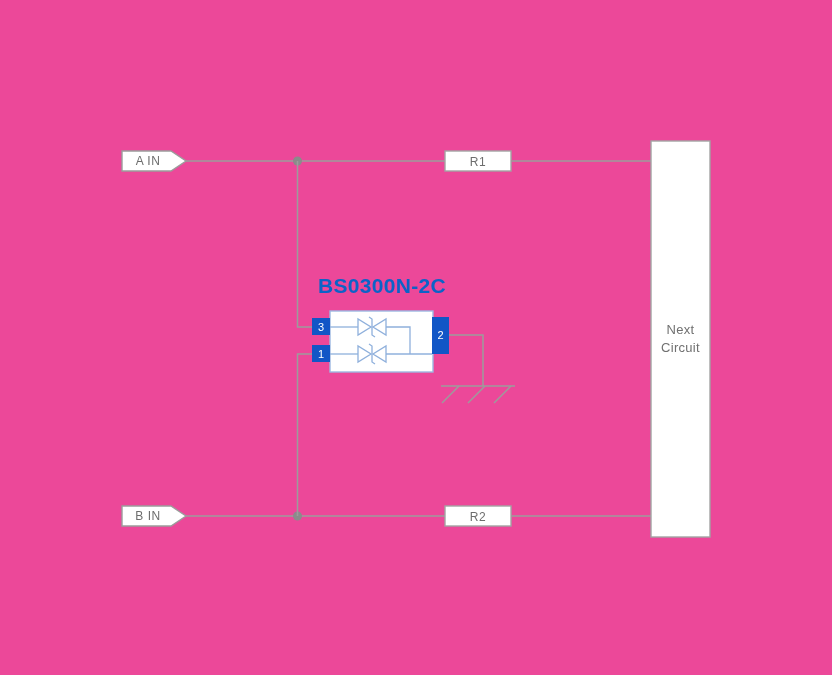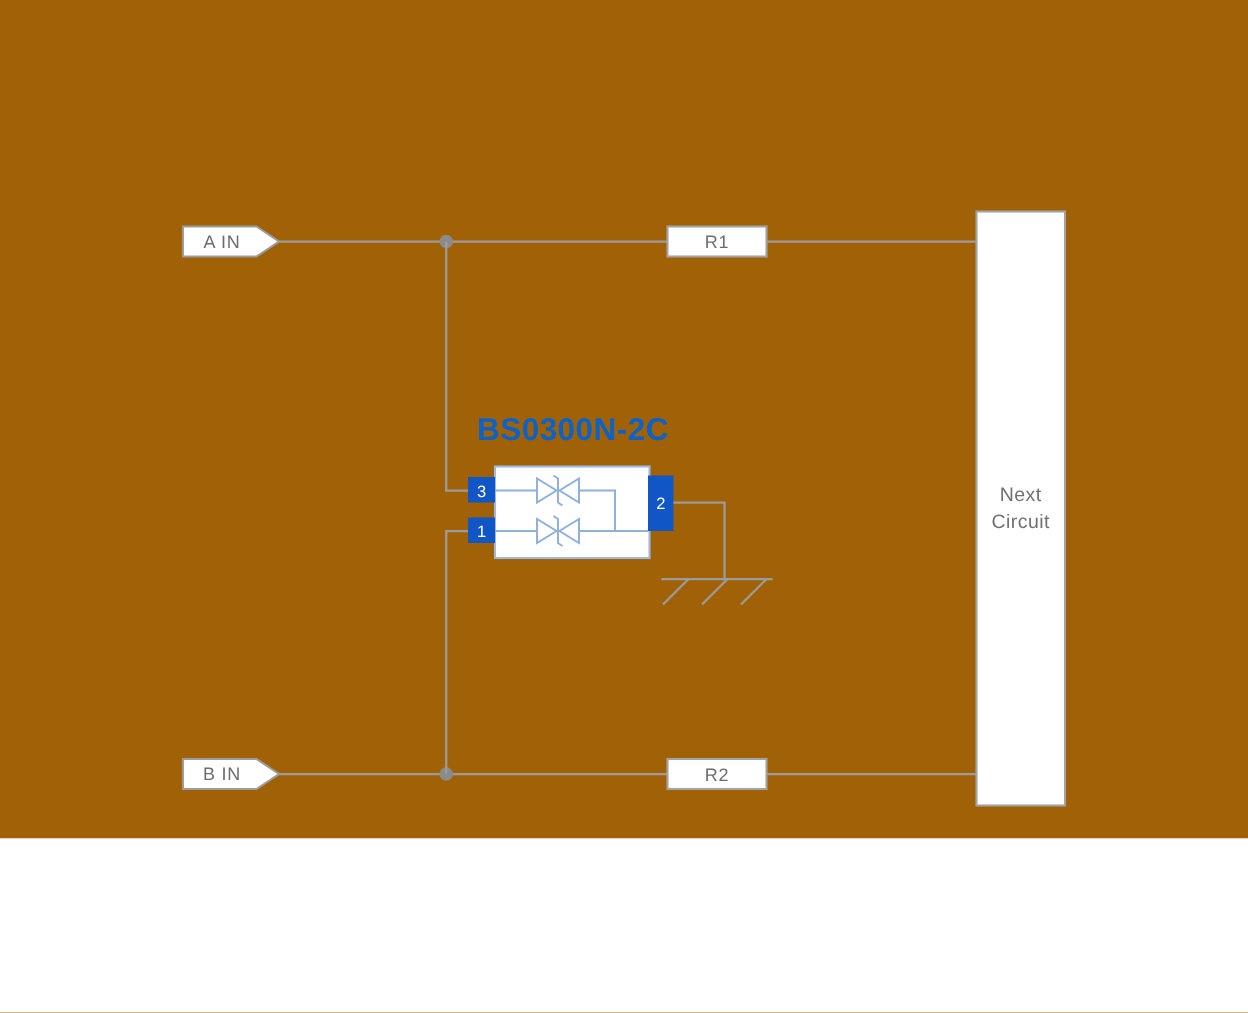--- a/index.html
+++ b/index.html
@@ -1,16 +1,16 @@
 <!DOCTYPE html>
 <html><head>
 <meta charset="utf-8">
 <style>
   html,body{margin:0;padding:0;background:#ffffff;}
-  .stage{position:relative;width:832px;height:559px;background:#a16207;overflow:hidden;}
+  .stage{position:relative;width:832px;height:675px;background:#ec4899;overflow:hidden;}
   svg{display:block;}
   .wire{stroke:#9c9c9c;stroke-width:1.5;fill:none;}
   .flag{stroke:#9c9c9c;stroke-width:1.4;fill:#ffffff;}
   .boxline{stroke:#a3a3a3;stroke-width:1.4;fill:#ffffff;}
   .gray-label{font:12px "Liberation Sans",sans-serif;fill:#6d6d6d;letter-spacing:.5px;}
   .next-label{font:13px "Liberation Sans",sans-serif;fill:#707070;letter-spacing:.3px;}
   .comp-title{font:600 21px "Liberation Sans",sans-serif;letter-spacing:.3px;}
   .pin-num{font:11px "Liberation Sans",sans-serif;fill:#ffffff;}
   .comp-body{stroke:#9db8e2;stroke-width:1.4;fill:#ffffff;}
   .innerwire{stroke:#8fb0dc;stroke-width:1.3;fill:none;}

